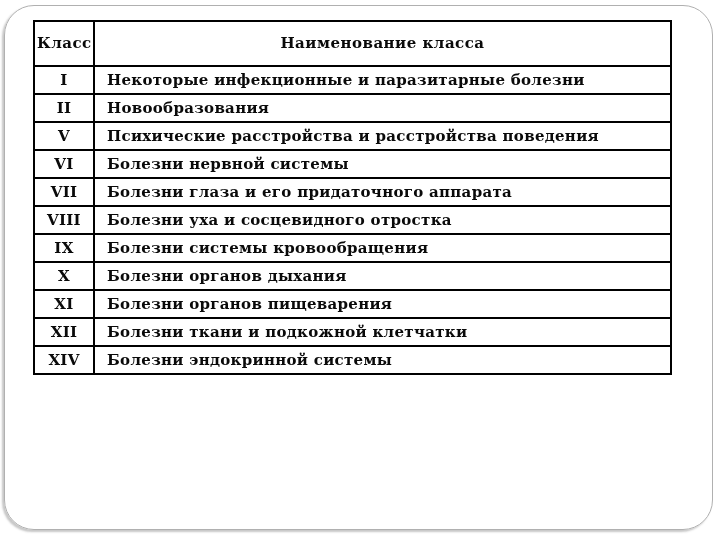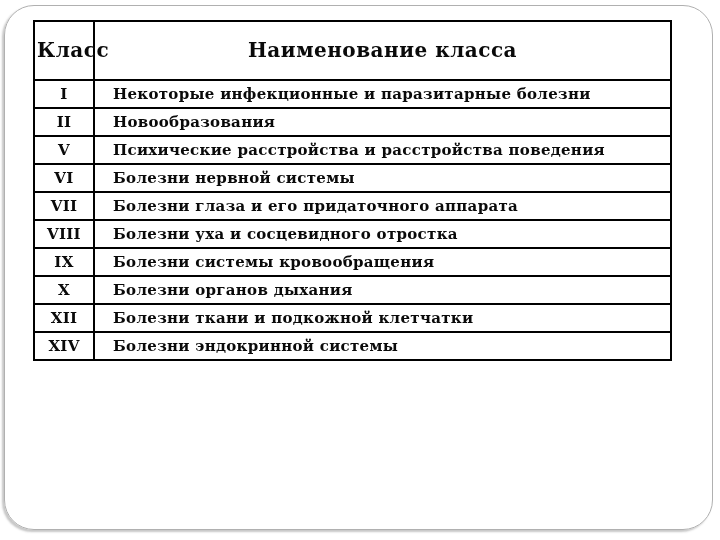--- a/index.html
+++ b/index.html
@@ -35,38 +35,38 @@
     border-collapse: collapse;
     table-layout: fixed;
   }
   .class-table th,
   .class-table td {
     border: 2px solid var(--table-border, #000000);
     font-weight: bold;
     box-sizing: border-box;
   }
   .class-table th {
-    font-size: 20px;
+    font-size: 15px;
     line-height: 21px;
     letter-spacing: 0.5px;
-    padding: 18px 2px;
+    padding: 11px 2px;
     text-align: center;
   }
   .class-table td {
     font-size: 15px;
     line-height: 20px;
     letter-spacing: 0.3px;
     vertical-align: top;
   }
   td.cell-class {
     text-align: center;
     padding: 3px 2px;
   }
   td.cell-name {
-    padding: 3px 5px 3px 18px;
+    padding: 3px 5px 3px 12px;
   }
   col.col-class-w { width: 60px; }
 </style>
 </head>
 <body style="color: rgb(10, 10, 10); background: rgb(255, 255, 255);">
 
 <div class="slide">
   <div class="slide-frame"></div>
 
   <table class="class-table">
@@ -107,20 +107,24 @@
         </tr>
         <tr>
           <td class="cell-class">IX</td>
           <td class="cell-name">Болезни системы кровообращения</td>
         </tr>
         <tr>
           <td class="cell-class">X</td>
           <td class="cell-name">Болезни органов дыхания</td>
         </tr>
         <tr>
+          <td class="cell-class">XI</td>
+          <td class="cell-name">Болезни органов пищеварения</td>
+        </tr>
+        <tr>
           <td class="cell-class">XII</td>
           <td class="cell-name">Болезни ткани и подкожной клетчатки</td>
         </tr>
         <tr>
           <td class="cell-class">XIV</td>
           <td class="cell-name">Болезни эндокринной системы</td>
         </tr>
       </tbody>
   </table>
 </div>

